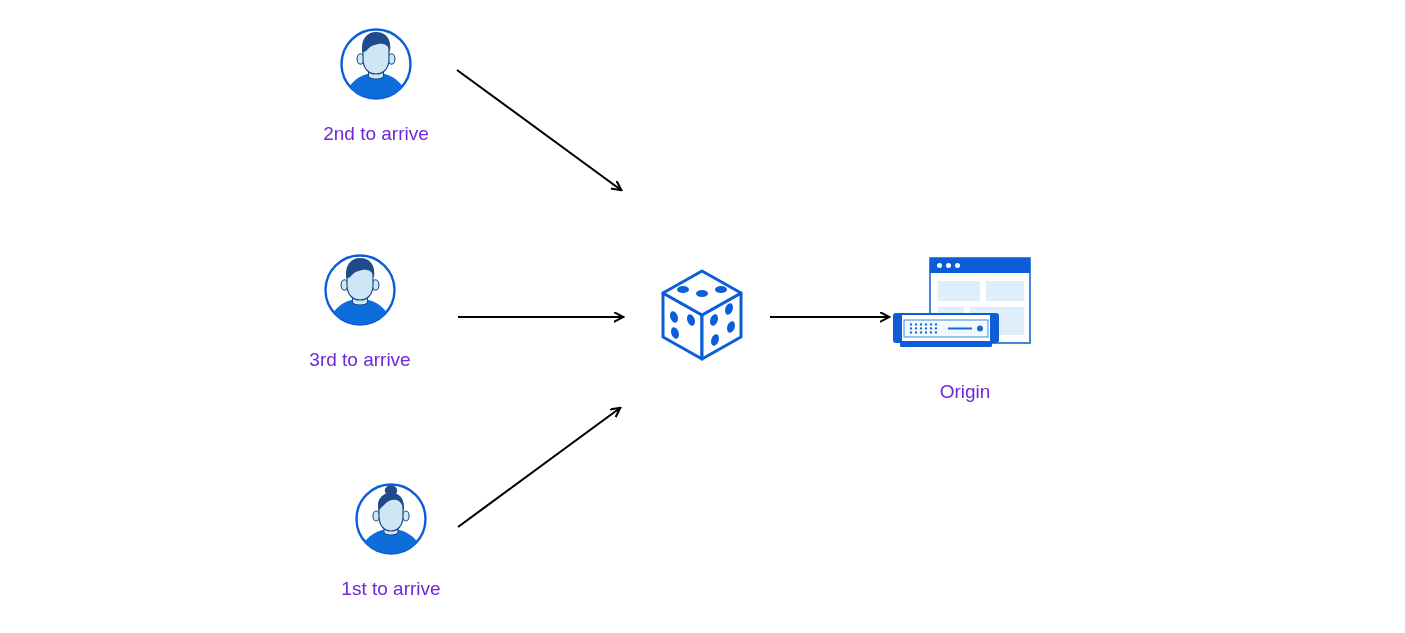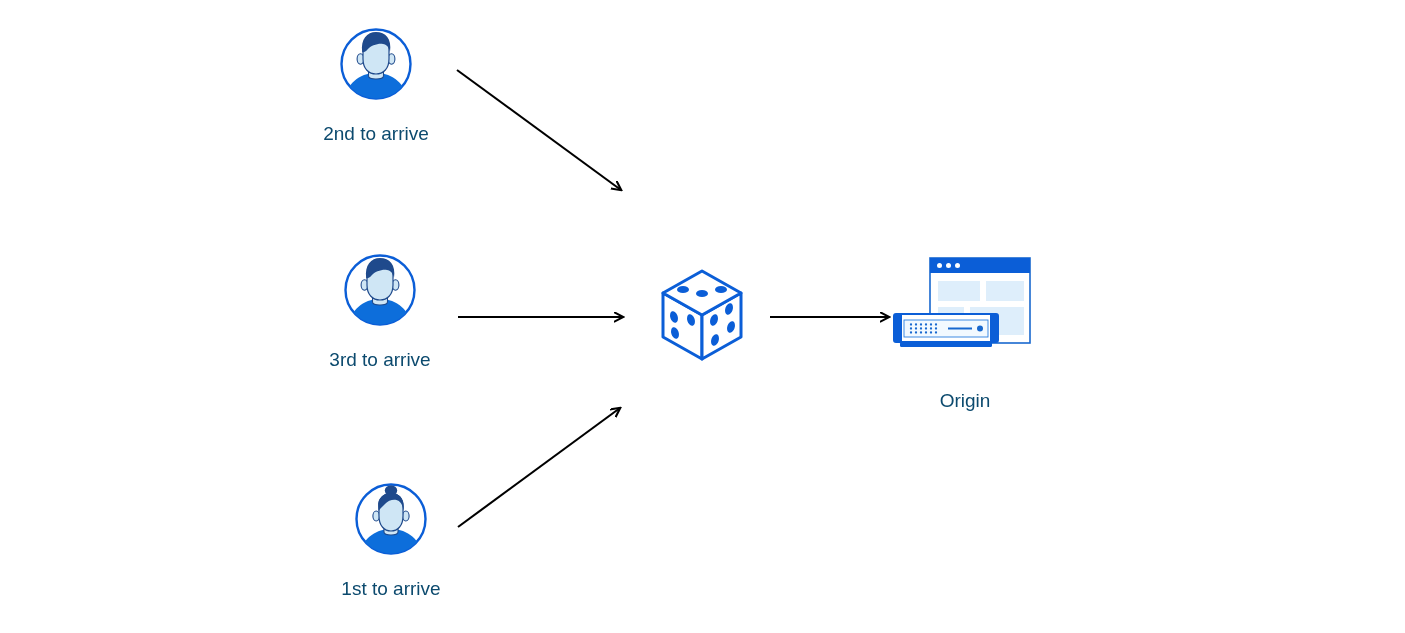--- a/index.html
+++ b/index.html
@@ -20,47 +20,47 @@
   }
   .node {
     position: absolute;
     display: flex;
     flex-direction: column;
     align-items: center;
   }
   .node-label {
     font-size: 19px;
     line-height: 24px;
-    color: #0c4a6e;
+    color: #6d28d9;
     font-family: "Liberation Sans", sans-serif;
     white-space: nowrap;
     text-align: center;
   }
   .icon-wrap {
     display: block;
   }
   .arrow-layer {
     position: absolute;
     left: 0;
     top: 0;
     width: 1405px;
     height: 633px;
     pointer-events: none;
   }
   
   #node-2nd  { left: 312px; top: 26px;  width: 128px; }
-  #node-3rd  { left: 316px; top: 252px; width: 128px; justify-content: flex-end; }
+  #node-3rd  { left: 296px; top: 252px; width: 128px; justify-content: flex-end; }
   #node-1st  { left: 327px; top: 481px; width: 128px; }
   #node-dice { left: 650px; top: 265px; width: 104px; }
   #node-origin { left: 890px; top: 252px; width: 150px; }
 
   #node-2nd .node-label,
   #node-3rd .node-label,
   #node-1st .node-label { margin-top: 16px; }
-  #node-origin .node-label { margin-top: 25px; }
+  #node-origin .node-label { margin-top: 16px; }
 </style>
 </head>
 <body>
 
 <div id="canvas">
 
   <svg class="arrow-layer" viewBox="0 0 1405 633" width="1405" height="633" xmlns="http://www.w3.org/2000/svg">
     <defs>
       <marker id="ah" markerWidth="11" markerHeight="11" refX="9.2" refY="5" orient="auto" markerUnits="userSpaceOnUse">
         <path d="M1,0.6 L9.6,5 L1,9.4" fill="none" stroke="#000000" stroke-width="2.1" stroke-linecap="square" stroke-linejoin="miter"></path>

